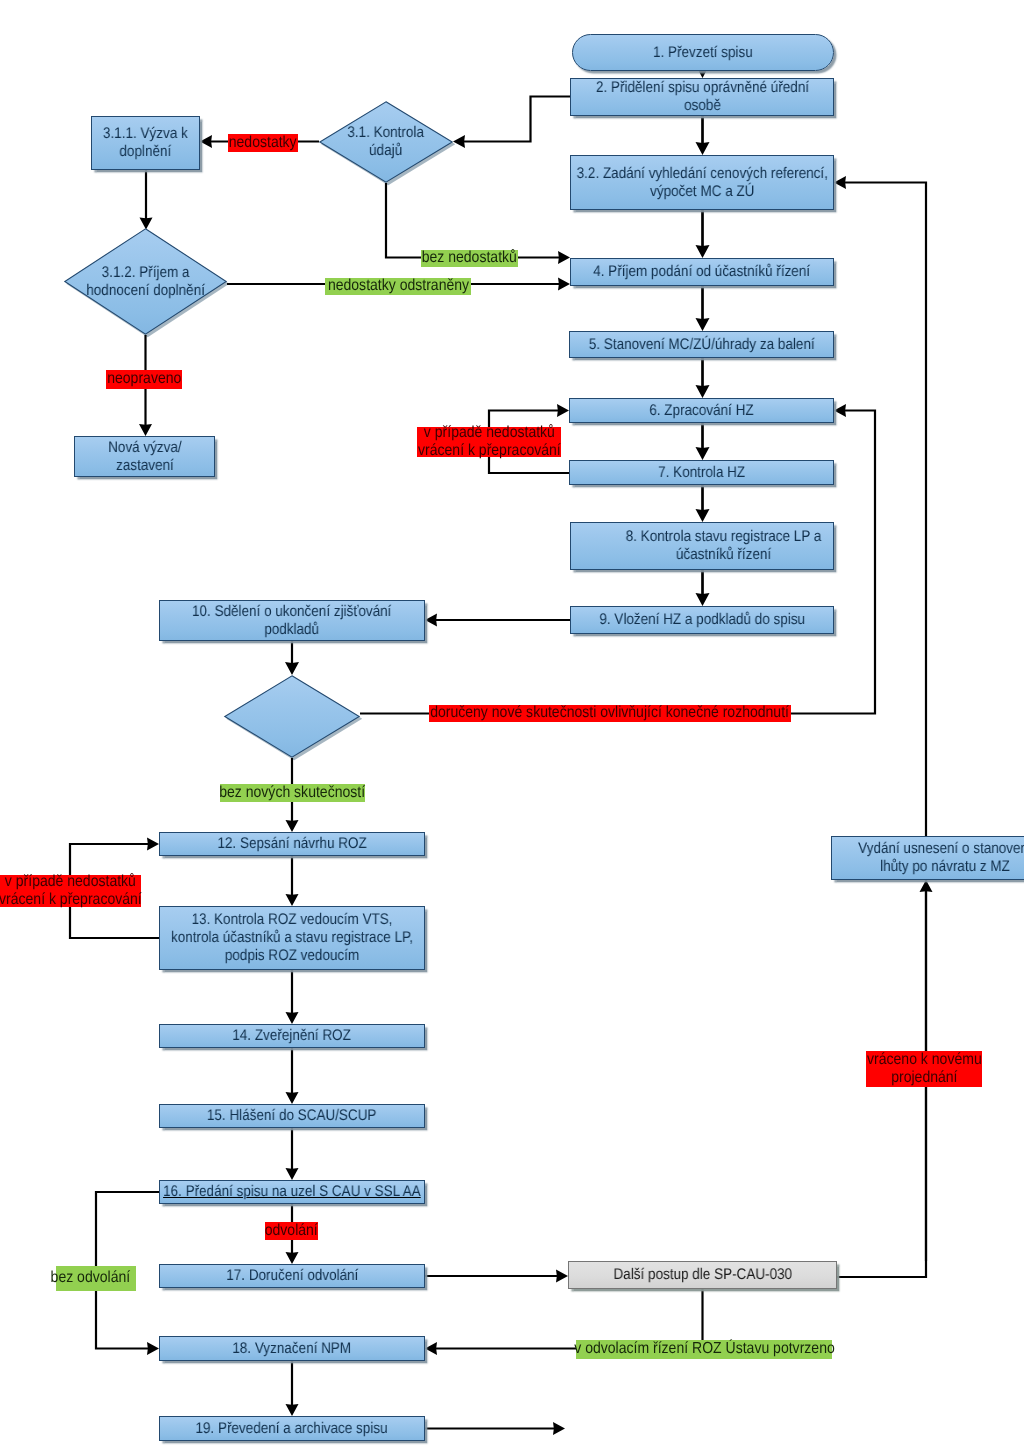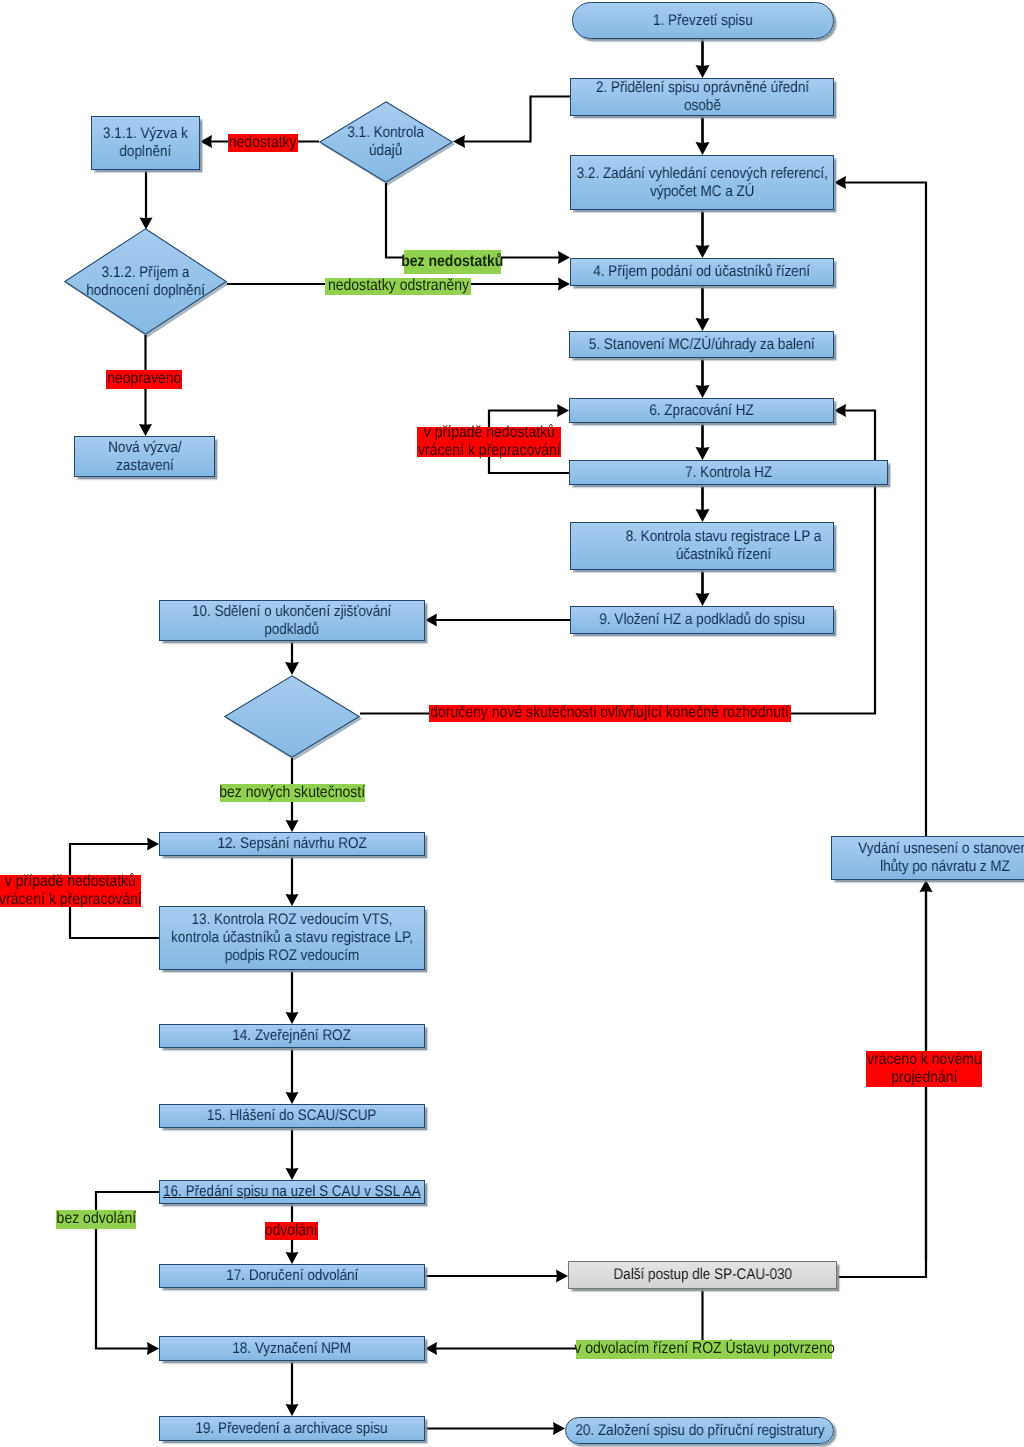--- a/index.html
+++ b/index.html
@@ -9,21 +9,21 @@
        font-family:"Liberation Sans",sans-serif;}
   #edges{position:absolute;left:0;top:0;width:1024px;height:1447px;z-index:3;}
   #shadows{position:absolute;left:0;top:0;width:1024px;height:1447px;z-index:2;}
   .node{position:absolute;box-sizing:border-box;display:flex;align-items:center;
         justify-content:center;z-index:5;}
   .node>.t, .dwrap .txt>.t{display:block;text-align:center;color:#11304D;
         will-change:transform;
         line-height:1.165;font-size:15.4px;transform:scaleX(0.877);white-space:pre;}
   .proc{background:linear-gradient(180deg,#A7CDF0 0%,#99C5EB 38%,#8BBDE6 80%,#83B7E2 100%);
         border:1px solid #23496F;}
-  .term{border-radius:999px;}
+  .term{border-radius:999px;margin-top:32px;}
   .gray{background:linear-gradient(180deg,#E2E2E2 0%,#DCDCDC 55%,#D2D2D2 100%);
         border:1.1px solid #767676;}
   .gray.sh{box-shadow:2.5px 2.5px 1.6px rgba(137,151,148,.95);}
   .gray>.t{color:#1A1A1A;}
   .sh{box-shadow:2.5px 2.5px 1.6px rgba(131,148,160,.92);}
   .lbl{position:absolute;z-index:6;display:flex;align-items:center;
        justify-content:center;box-sizing:border-box;overflow:visible;}
   .lbl>.t{display:block;text-align:center;line-height:1.14;font-size:16px;
        transform:scaleX(0.877);white-space:pre;}
   .red{background:#FF0000;color:#3B0000;}
@@ -187,21 +187,21 @@
   </div>
 <div class="node sh proc" style="left:570px;top:258px;width:264px;height:28px;">
     <span class="t">4. Příjem podání od účastníků řízení</span>
   </div>
 <div class="node sh proc" style="left:569px;top:331px;width:265px;height:27px;">
     <span class="t">5. Stanovení MC/ZÚ/úhrady za balení</span>
   </div>
 <div class="node sh proc" style="left:569px;top:398px;width:265px;height:25px;">
     <span class="t">6. Zpracování HZ</span>
   </div>
-<div class="node sh proc" style="left:569px;top:460px;width:319px;height:25px;">
+<div class="node sh proc" style="left:569px;top:460px;width:265px;height:25px;">
     <span class="t">7. Kontrola HZ</span>
   </div>
 <div class="node sh proc" style="left:570px;top:522px;width:264px;height:48px;padding-left:43px;">
     <span class="t">8. Kontrola stavu registrace LP a
 účastníků řízení</span>
   </div>
 <div class="node sh proc" style="left:570px;top:606px;width:264px;height:28px;">
     <span class="t">9. Vložení HZ a podkladů do spisu</span>
   </div>
 <div class="node sh proc" style="left:91px;top:116px;width:109px;height:54px;">
@@ -295,21 +295,21 @@
   </div>
 <div class="node sh gray" style="left:568px;top:1261px;width:269px;height:28px;">
     <span class="t">Další postup dle SP-CAU-030</span>
   </div>
 <div class="node sh proc term" style="left:565px;top:1417px;width:269px;height:27px;">
     <span class="t">20. Založení spisu do příruční registratury</span>
   </div>
 <div class="lbl red" style="left:228px;top:134px;width:70px;height:18px;">
     <span class="t">nedostatky</span>
   </div>
-<div class="lbl green" style="left:404px;top:250px;width:97px;height:24px;font-weight:bold;">
+<div class="lbl green" style="left:421px;top:250px;width:97px;height:17px;">
     <span class="t">bez nedostatků</span>
   </div>
 <div class="lbl green" style="left:325px;top:278px;width:146px;height:17px;">
     <span class="t">nedostatky odstraněny</span>
   </div>
 <div class="lbl red" style="left:106px;top:370px;width:76px;height:19px;">
     <span class="t">neopraveno</span>
   </div>
 <div class="lbl red" style="left:417px;top:427px;width:144px;height:30px;">
     <span class="t">v případě nedostatků
@@ -325,18 +325,18 @@
     <span class="t">v případě nedostatků
 vrácení k přepracování</span>
   </div>
 <div class="lbl red" style="left:866px;top:1051px;width:116px;height:36px;">
     <span class="t">vráceno k novému
 projednání</span>
   </div>
 <div class="lbl red" style="left:265px;top:1222px;width:53px;height:18px;">
     <span class="t">odvolání</span>
   </div>
-<div class="lbl green" style="left:56px;top:1210px;width:80px;height:19px;">
+<div class="lbl green" style="left:56px;top:1266px;width:80px;height:25px;justify-content:flex-end;">
     <span class="t">bez odvolání</span>
   </div>
 <div class="lbl green" style="left:576px;top:1340px;width:256px;height:19px;">
     <span class="t">v odvolacím řízení ROZ Ústavu potvrzeno</span>
   </div>
 
 </body></html>

